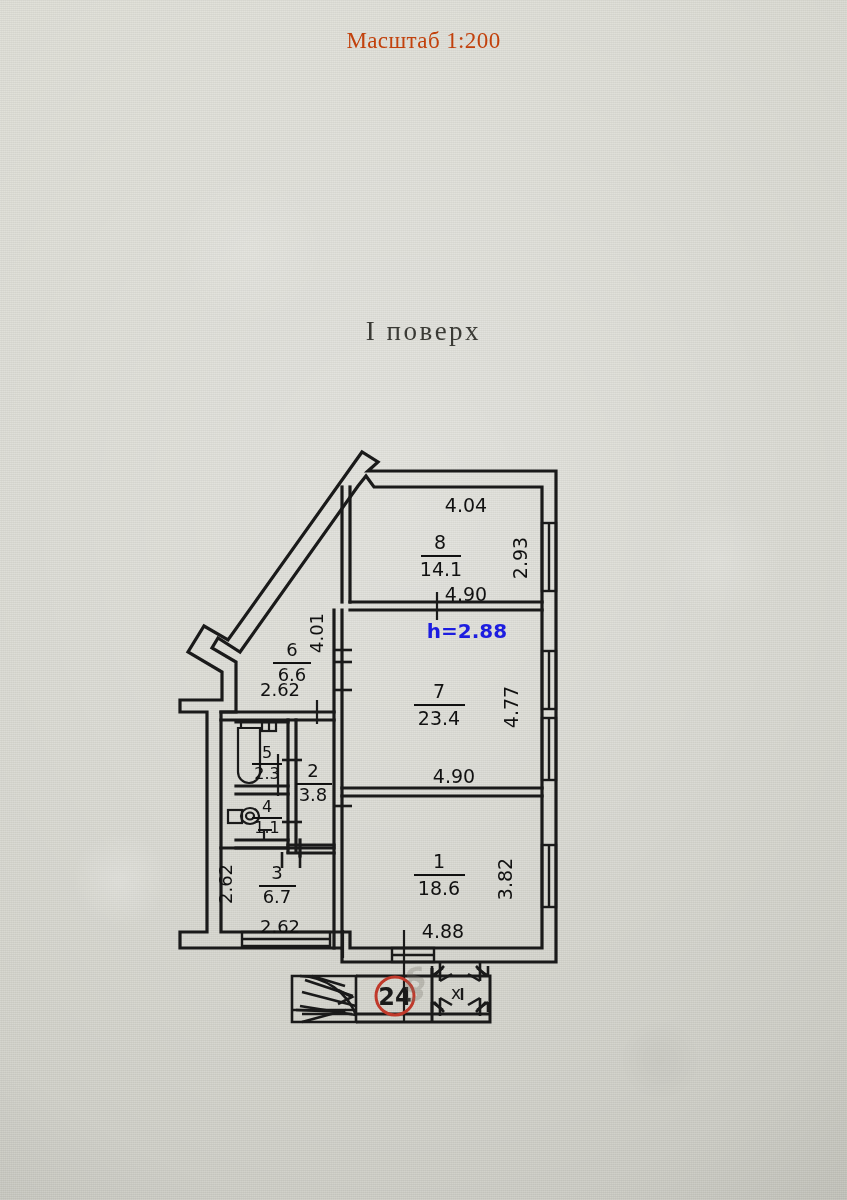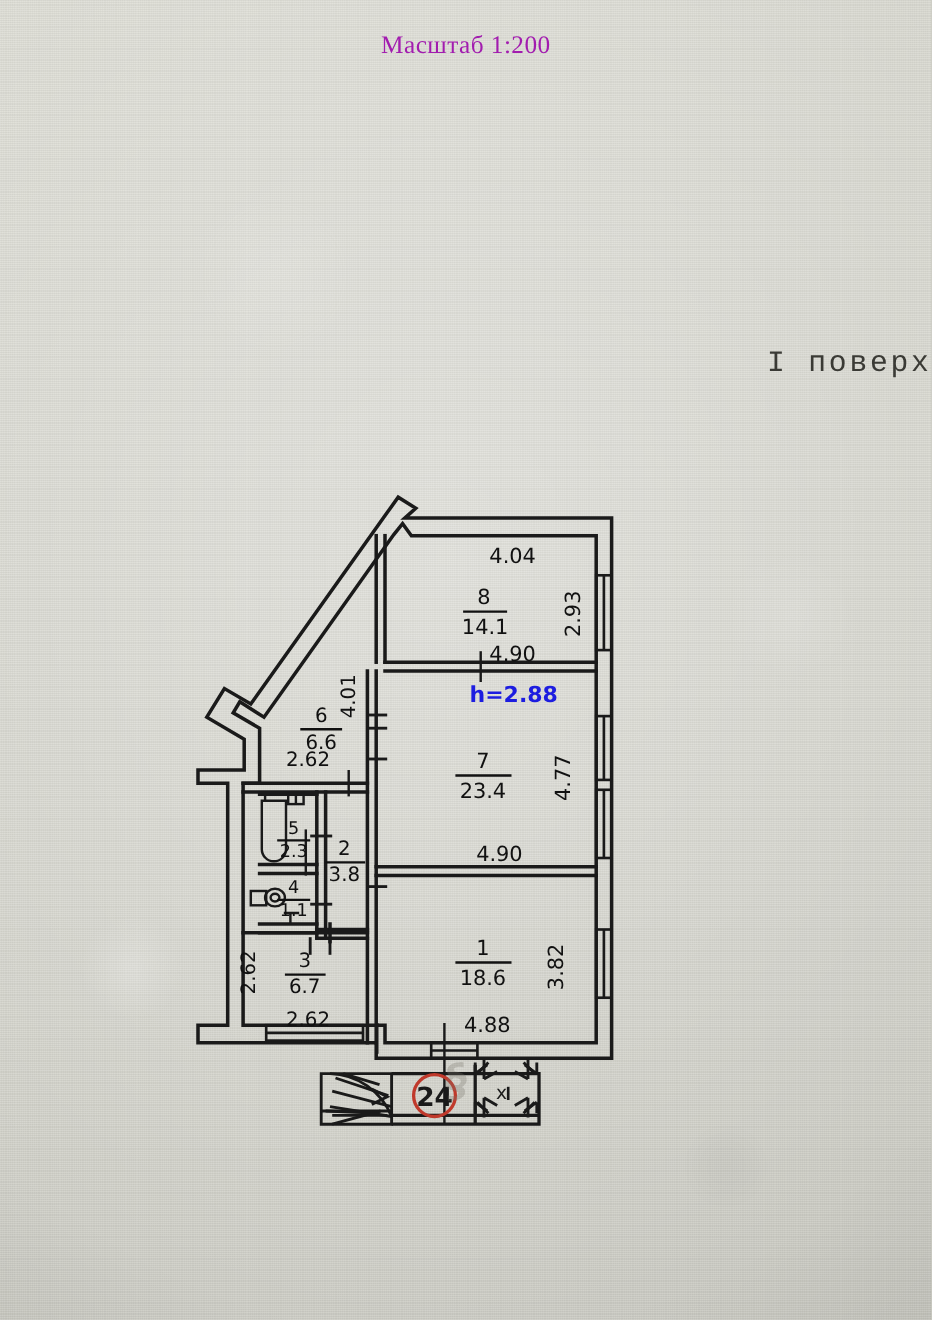--- a/index.html
+++ b/index.html
@@ -44,34 +44,34 @@
       radial-gradient(circle 110px at 250px 250px, rgba(255,255,255,0.18), rgba(255,255,255,0) 72%);
   }
 
   .scale-title {
     position: absolute;
     left: 0;
     top: 28px;
     width: 847px;
     text-align: center;
     font-size: 23px;
-    color: #a21caf;
+    color: #c2410c;
     letter-spacing: 0.4px;
     font-family: "Liberation Serif", serif;
   }
   .floor-title {
     position: absolute;
     left: 0;
     top: 316px;
     width: 847px;
-    text-align: right;
+    text-align: center;
     font-size: 27px;
     color: #3a3a35;
     letter-spacing: 2.5px;
-    font-family: Liberation Mono, monospace;
+    font-family: Liberation Serif, serif;
   }
 
   #plan-svg {
     position: absolute;
     left: 0;
     top: 0;
   }
 
   .wm {
     position: absolute;

